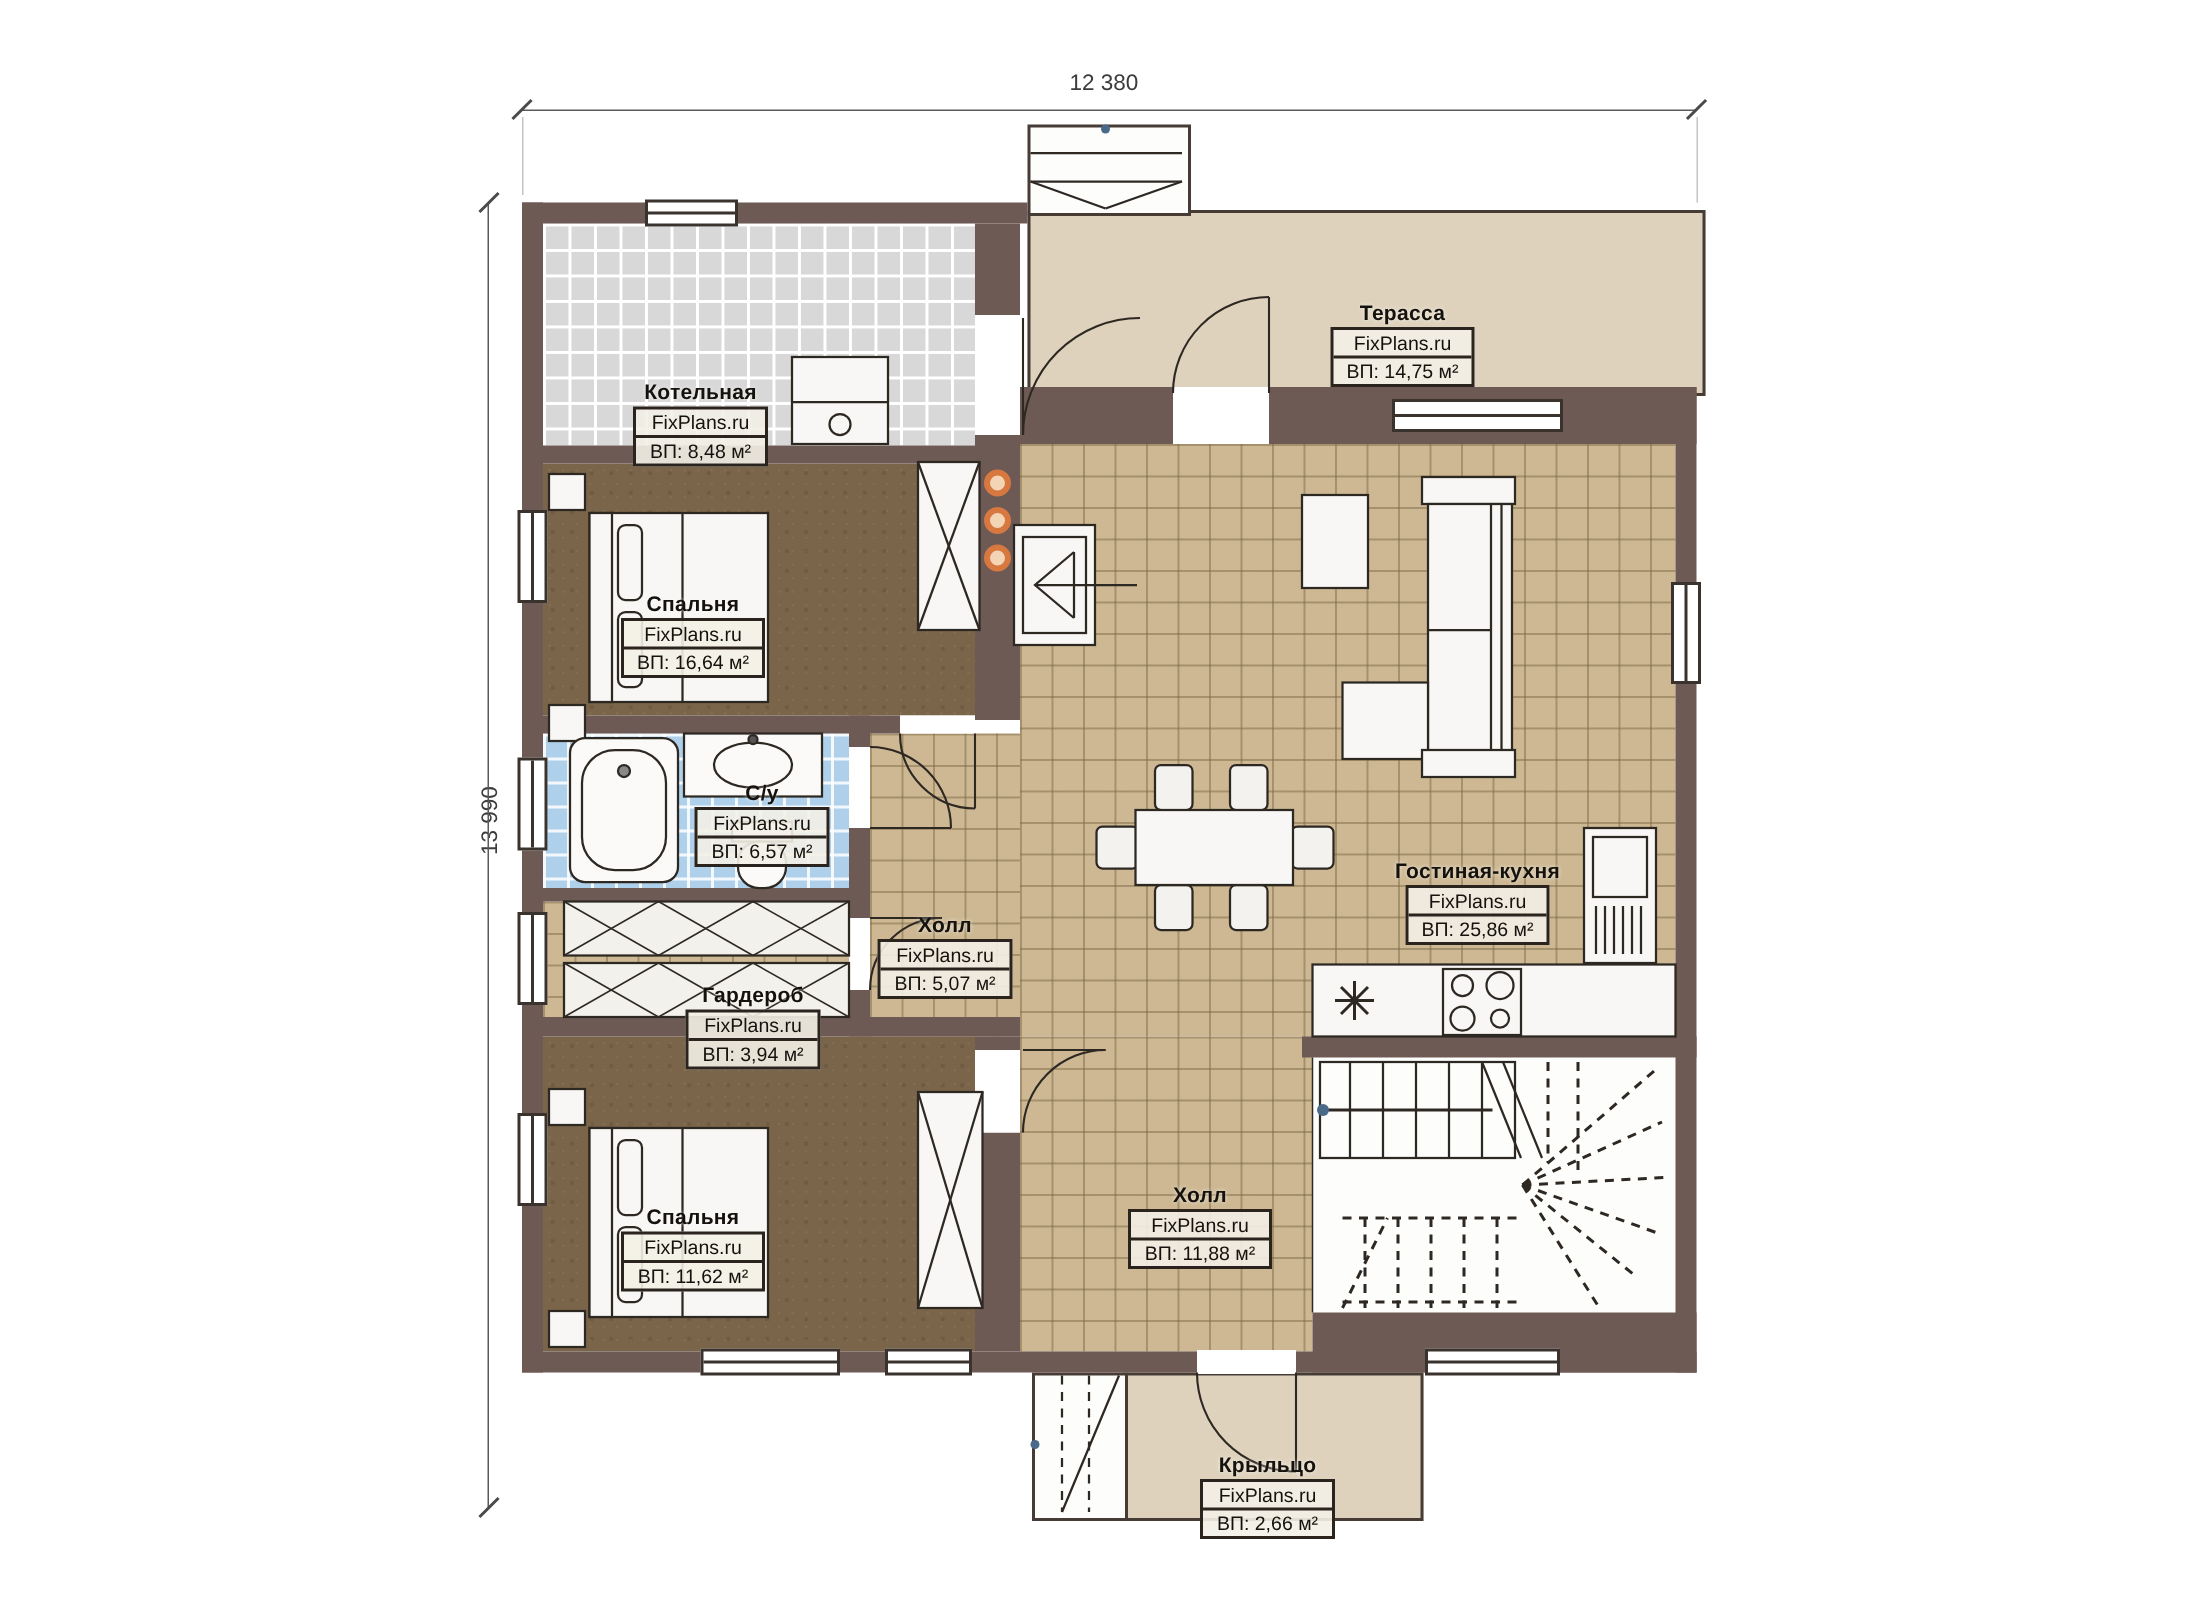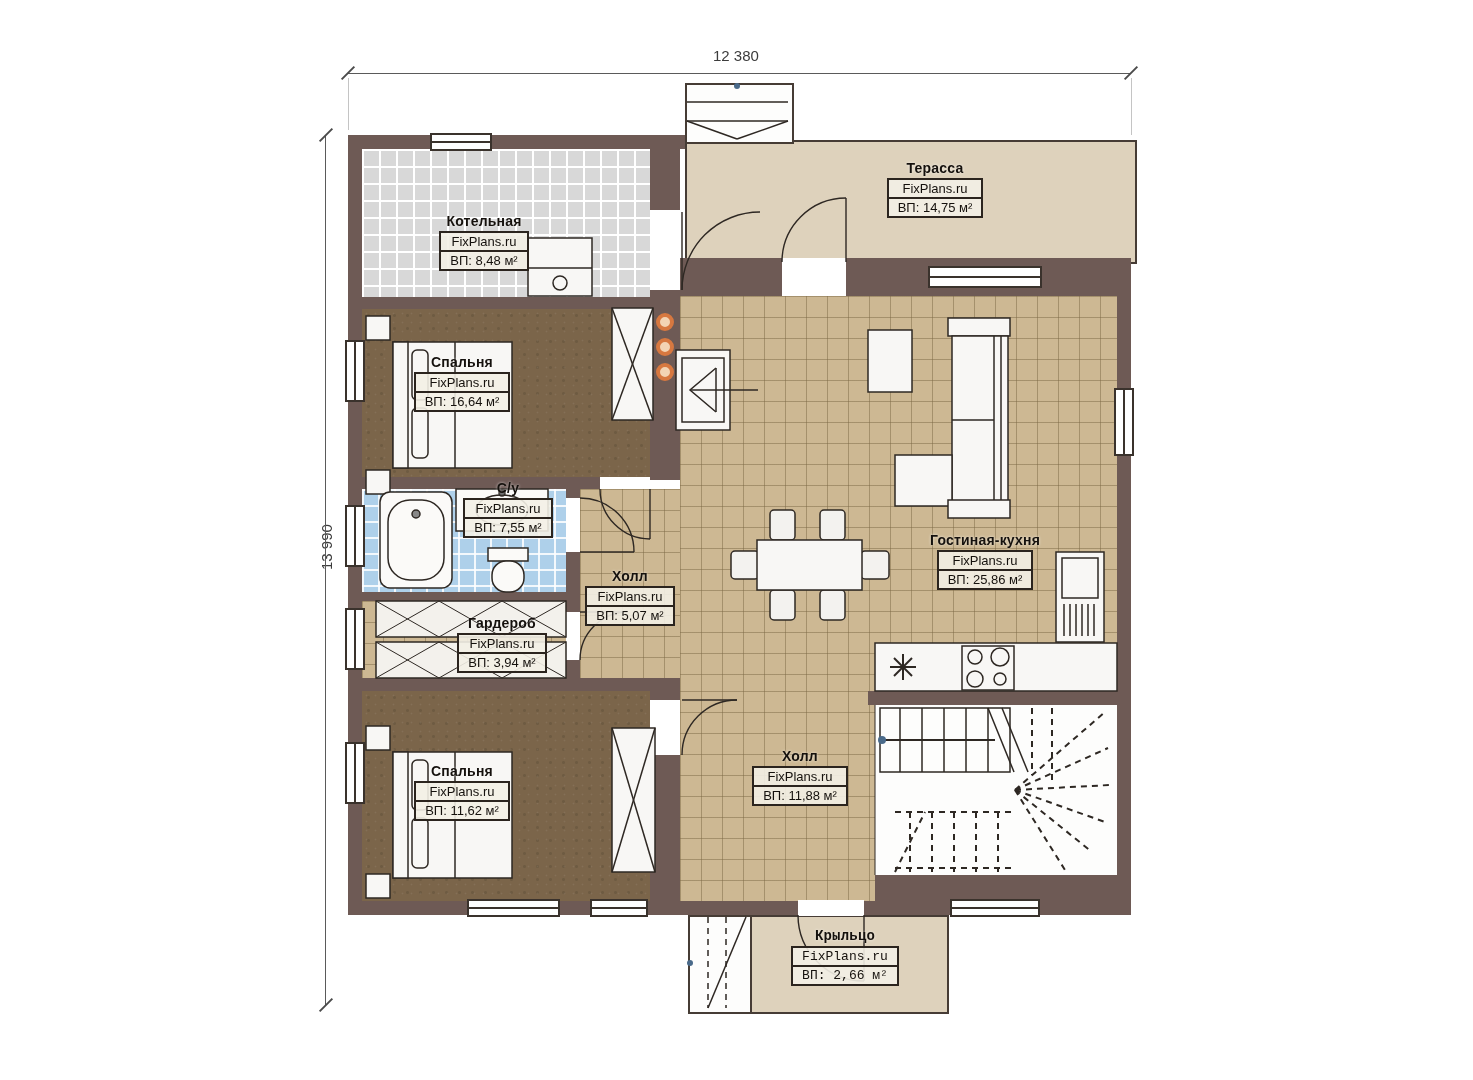--- a/index.html
+++ b/index.html
@@ -29,21 +29,21 @@
   .white-zone{background:#fdfdfc;}
   
   .win{position:absolute;background:#ffffff;border:2px solid #3a322c;z-index:3;box-sizing:border-box;}
   .win-h::after{content:"";position:absolute;left:0;right:0;top:50%;height:2px;margin-top:-1px;background:#3a322c;}
   .win-v::after{content:"";position:absolute;top:0;bottom:0;left:50%;width:2px;margin-left:-1px;background:#3a322c;}
   .opening{position:absolute;background:#ffffff;z-index:3;}
   
   .overlay{position:absolute;left:0;top:0;z-index:4;pointer-events:none;}
   
   .room-label{position:absolute;width:160px;margin-left:-80px;text-align:center;z-index:6;color:#15110d;}
-  .rl-title{font-weight:bold;font-size:14px;letter-spacing:.2px;text-shadow:0 0 3px rgba(255,255,255,.7);}
+  .rl-title{font-weight:bold;font-size:14px;letter-spacing:.2px;text-shadow:0 0 3px rgba(255,255,255,.7);margin-top:40px;}
   .rl-box{display:inline-block;border:2px solid #2b241e;background:rgba(243,239,230,.9);margin-top:2px;}
   .rl-brand{padding:1px 9px;border-bottom:2px solid #2b241e;font-size:13px;white-space:nowrap;}
   .rl-area{padding:1px 9px;font-size:13px;white-space:nowrap;}
   
   .dim-line-h{position:absolute;background:#5a5a5a;height:1px;z-index:5;}
   .dim-line-v{position:absolute;background:#5a5a5a;width:1px;z-index:5;}
   .tick{position:absolute;width:18px;height:2px;background:#4a4a4a;transform:rotate(-45deg);z-index:5;}
   .dim-label{position:absolute;font-size:15px;color:#3c3c3c;z-index:5;white-space:nowrap;}
   .ext-line{position:absolute;background:#c4c4c4;z-index:0;}
 </style>
@@ -318,34 +318,34 @@
           <line x1="864" y1="915" x2="864" y2="981"></line>
       </g>
     </g>
   </svg>
 
   <div class="room-label" style="left:935px;top:160px;">
     <div class="rl-title">Терасса</div>
     <div class="rl-box"><div class="rl-brand">FixPlans.ru</div>
     <div class="rl-area">ВП: 14,75 м²</div></div>
   </div>
-  <div class="room-label" style="left:484px;top:213px;">
+  <div class="room-label" style="left:467px;top:213px;">
     <div class="rl-title">Котельная</div>
     <div class="rl-box"><div class="rl-brand">FixPlans.ru</div>
     <div class="rl-area">ВП: 8,48 м²</div></div>
   </div>
   <div class="room-label" style="left:462px;top:354px;">
     <div class="rl-title">Спальня</div>
     <div class="rl-box"><div class="rl-brand">FixPlans.ru</div>
     <div class="rl-area">ВП: 16,64 м²</div></div>
   </div>
   <div class="room-label" style="left:508px;top:480px;">
     <div class="rl-title">С/у</div>
     <div class="rl-box"><div class="rl-brand">FixPlans.ru</div>
-    <div class="rl-area">ВП: 7,55 м²</div></div>
+    <div class="rl-area">ВП: 6,57 м²</div></div>
   </div>
   <div class="room-label" style="left:630px;top:568px;">
     <div class="rl-title">Холл</div>
     <div class="rl-box"><div class="rl-brand">FixPlans.ru</div>
     <div class="rl-area">ВП: 5,07 м²</div></div>
   </div>
   <div class="room-label" style="left:502px;top:615px;">
     <div class="rl-title">Гардероб</div>
     <div class="rl-box"><div class="rl-brand">FixPlans.ru</div>
     <div class="rl-area">ВП: 3,94 м²</div></div>
@@ -358,19 +358,19 @@
   <div class="room-label" style="left:985px;top:532px;">
     <div class="rl-title">Гостиная-кухня</div>
     <div class="rl-box"><div class="rl-brand">FixPlans.ru</div>
     <div class="rl-area">ВП: 25,86 м²</div></div>
   </div>
   <div class="room-label" style="left:800px;top:748px;">
     <div class="rl-title">Холл</div>
     <div class="rl-box"><div class="rl-brand">FixPlans.ru</div>
     <div class="rl-area">ВП: 11,88 м²</div></div>
   </div>
-  <div class="room-label" style="left:845px;top:928px;font-family:Liberation Mono, monospace;">
+  <div class="room-label" style="left:845px;top:928px;">
     <div class="rl-title">Крыльцо</div>
     <div class="rl-box"><div class="rl-brand">FixPlans.ru</div>
     <div class="rl-area">ВП: 2,66 м²</div></div>
   </div>
 
 </div>
 
 </body></html>

